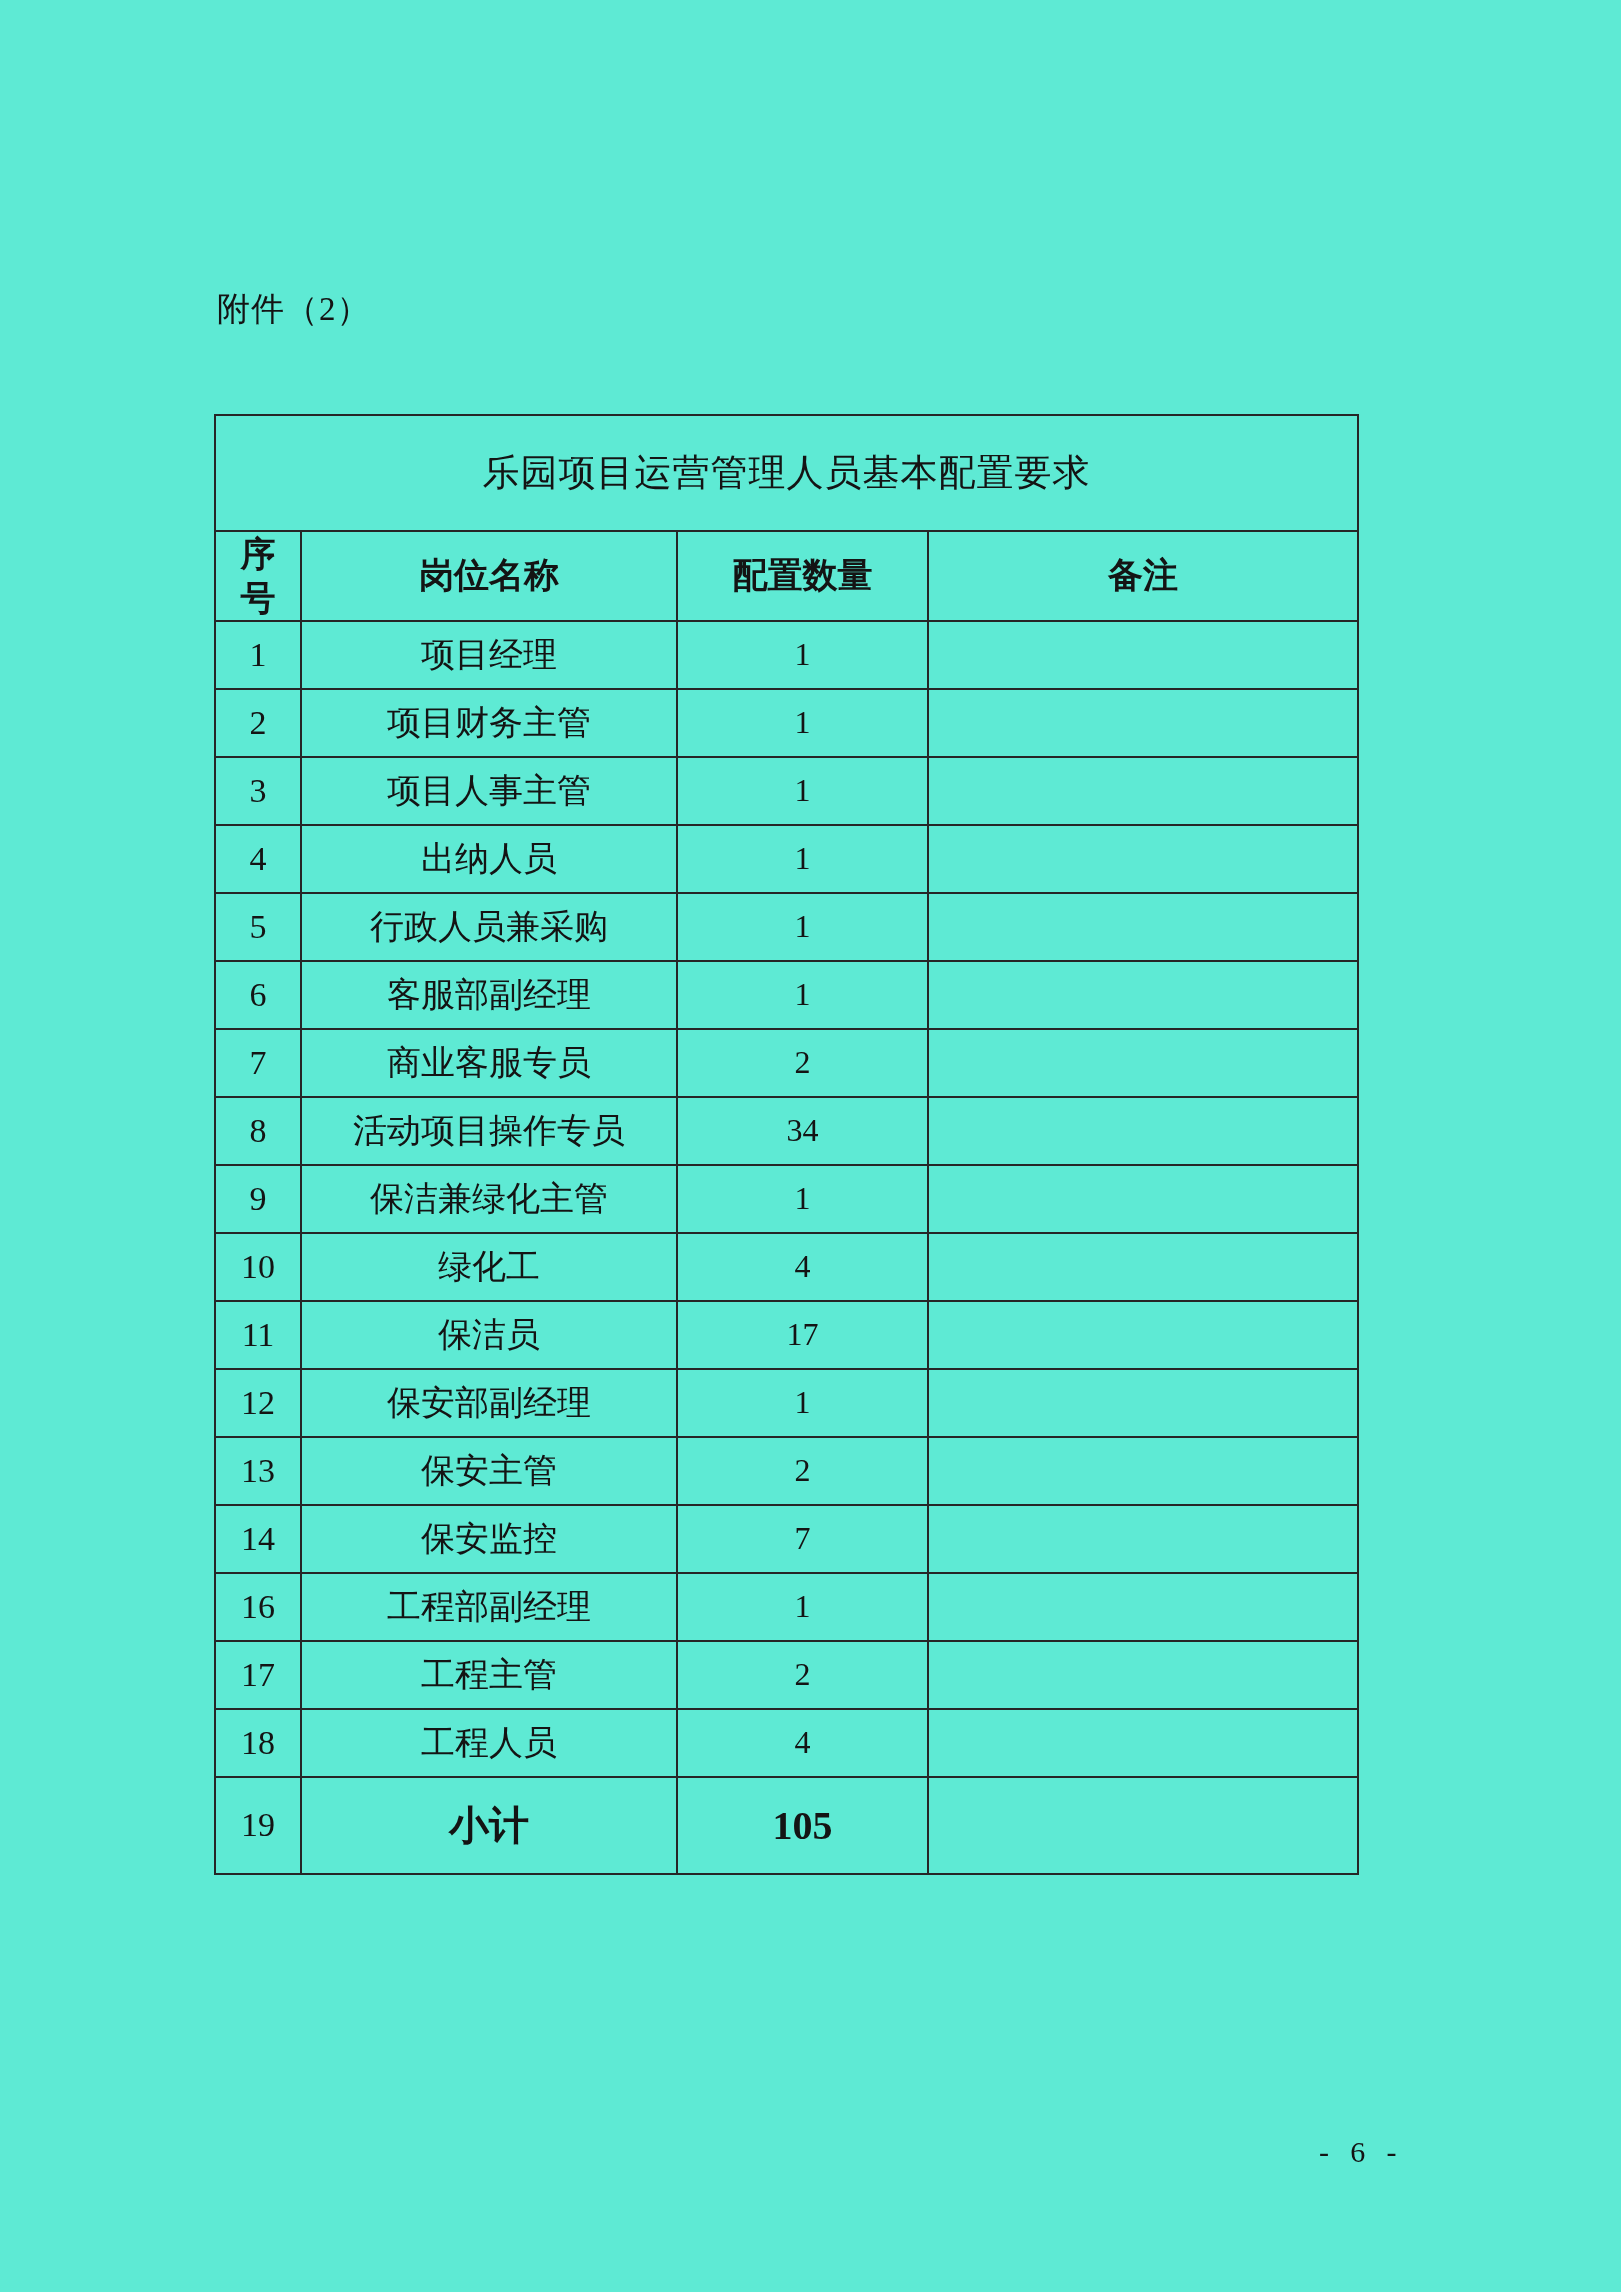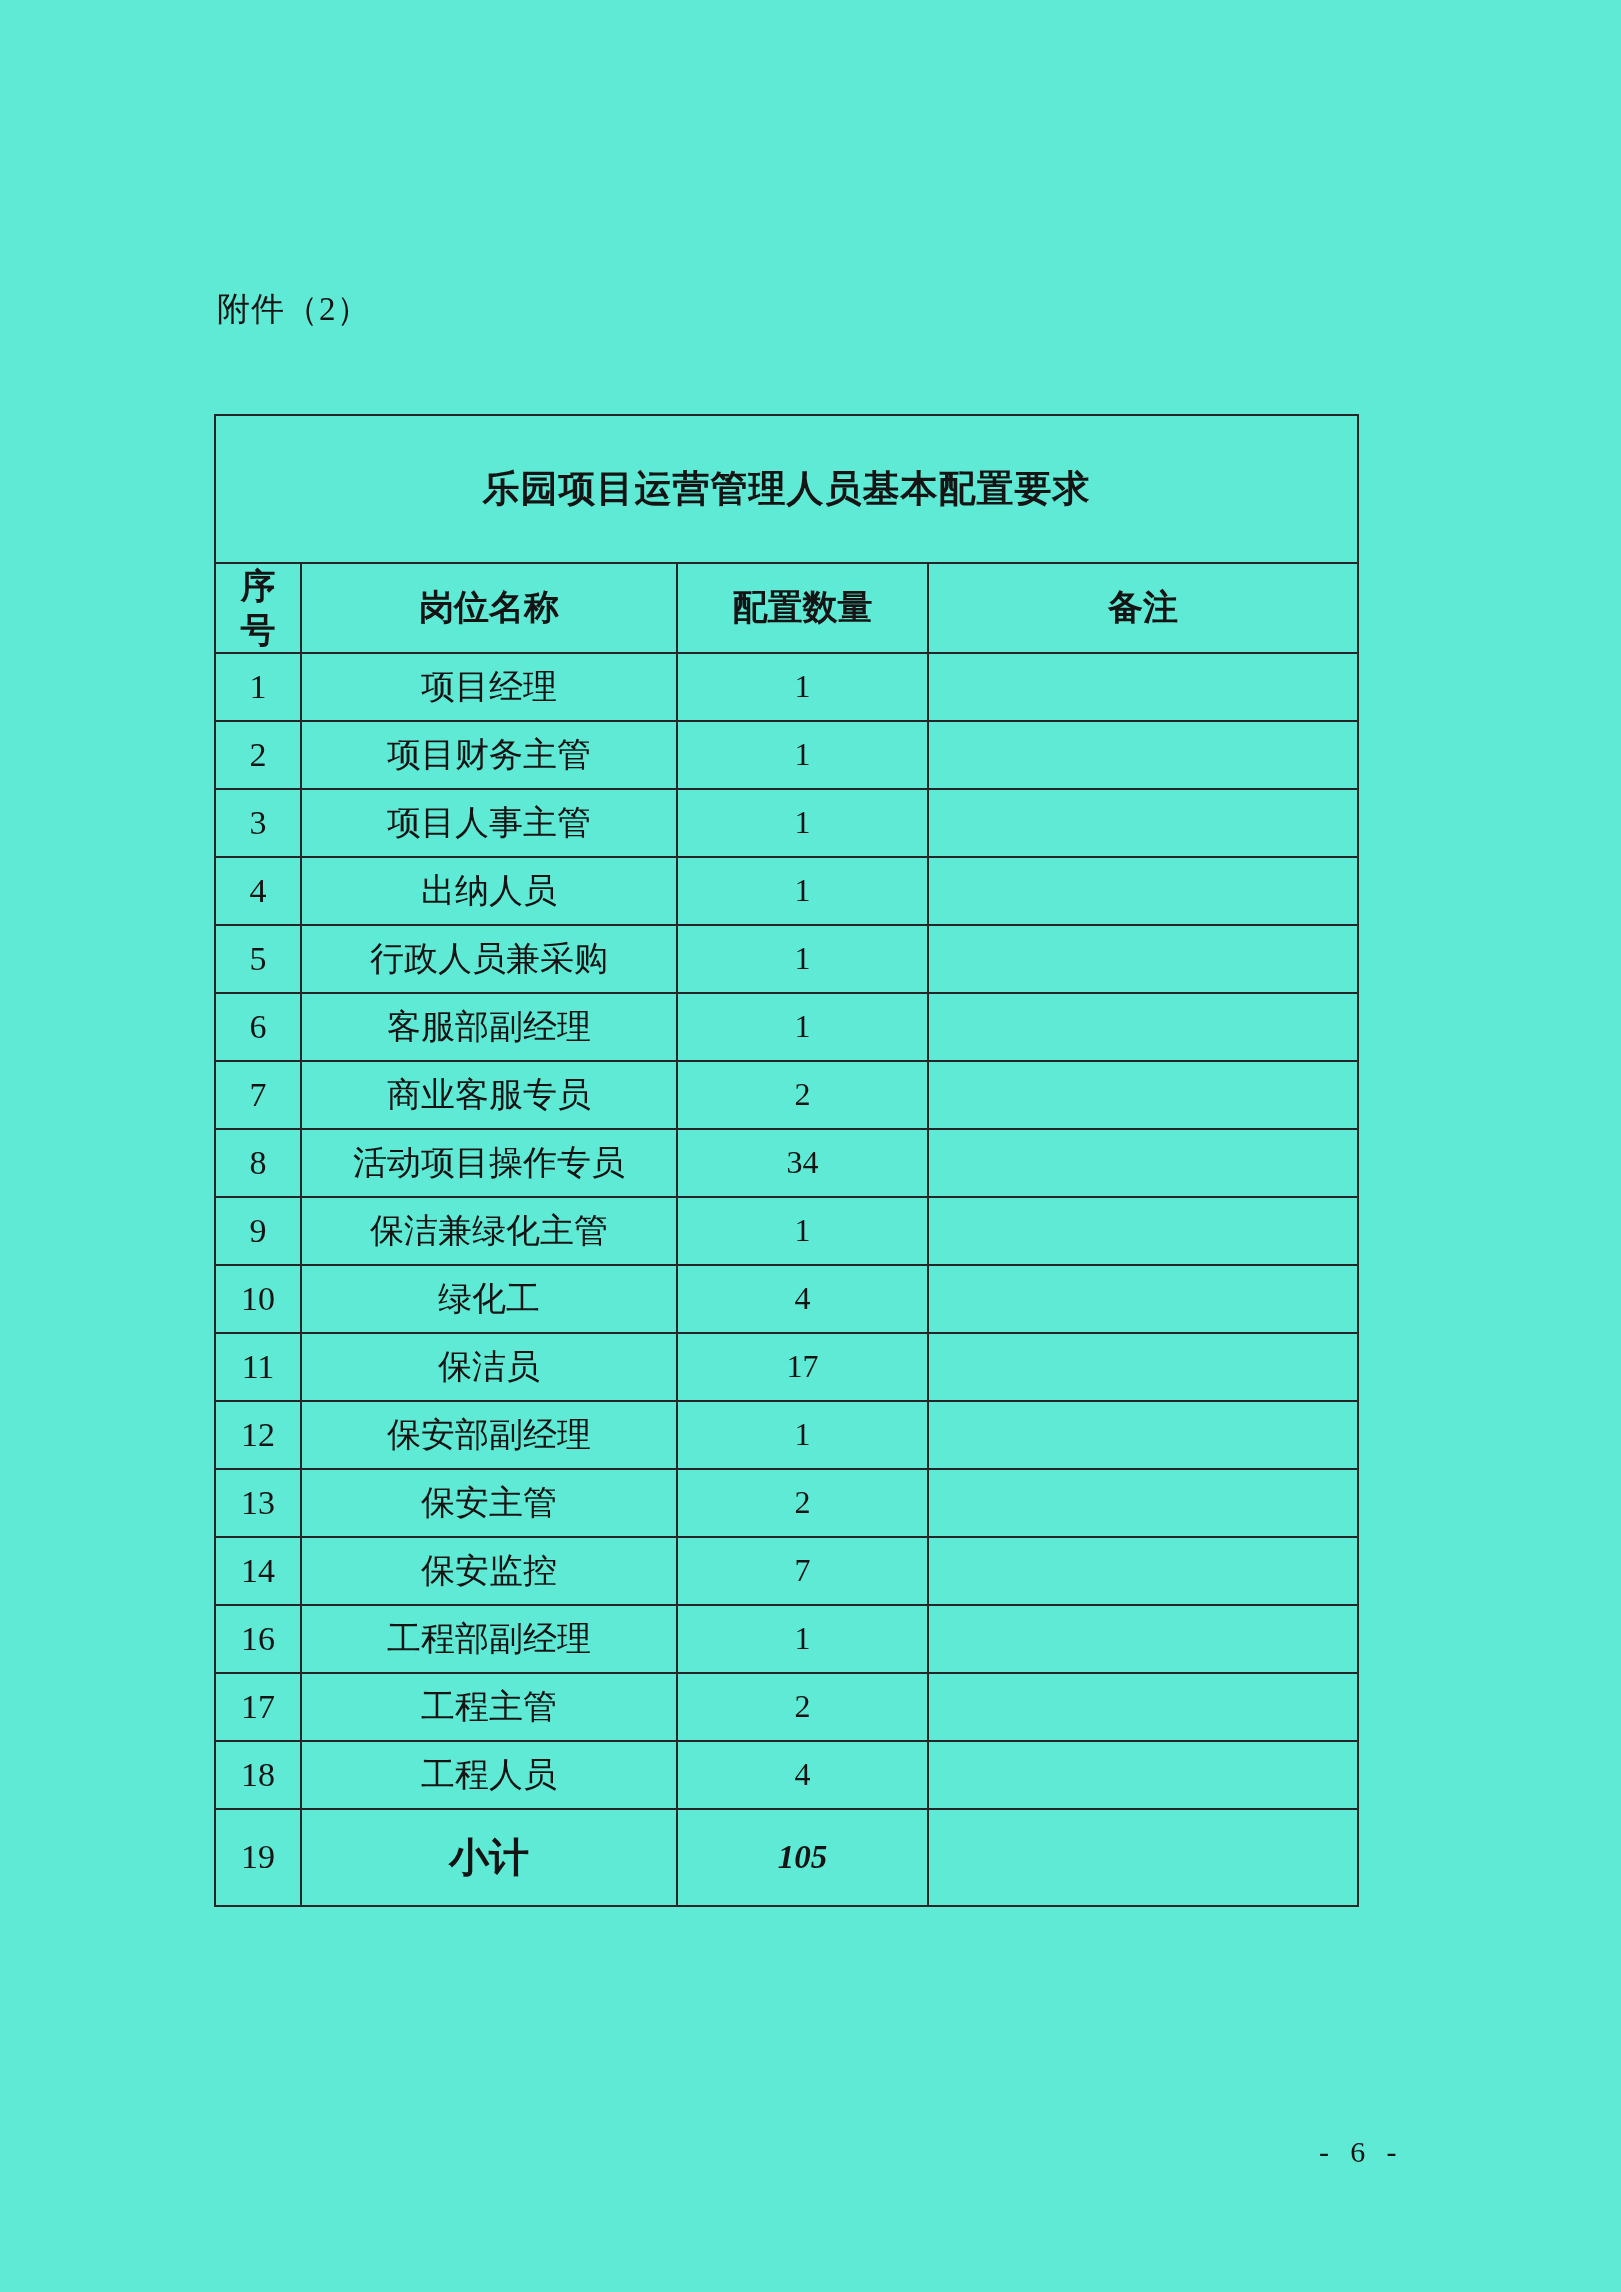--- a/index.html
+++ b/index.html
@@ -31,23 +31,23 @@
     border: 2.9px solid #262626;
   }
   .doc-table td, .doc-table th {
     border: 2px solid #262626;
     text-align: center;
     vertical-align: middle;
     padding: 0;
     overflow: hidden;
   }
   .title-row td {
-    height: 148px;
+    height: 116px;
     font-size: 37px;
-    font-weight: bold;
+    font-weight: normal;
     font-family: "Liberation Sans", "DejaVu Sans", sans-serif;
     letter-spacing: 1px;
   }
   .header-row th {
     height: 86px;
     font-size: 35px;
     font-weight: bold;
     font-family: "Liberation Sans", "DejaVu Sans", sans-serif;
   }
   .seq-wrap {
@@ -56,21 +56,21 @@
     line-height: 1.25;
     word-break: break-all;
   }
   .data-row td { height: 68px; font-size: 34px; }
   .data-row td.num-cell { font-size: 32px; }
   .subtotal-row td { height: 97px; font-weight: bold; }
   .subtotal-row td.pos-cell {
     font-family: "Liberation Sans", "DejaVu Sans", sans-serif;
     font-size: 40px;
   }
-  .subtotal-row td.num-cell { font-size: 33px; font-style: italic; }
+  .subtotal-row td.num-cell { font-size: 40px; }
   .page-number {
     position: absolute;
     left: 1319px;
     top: 2135px;
     font-size: 30px;
     letter-spacing: 6.9px;
     white-space: pre;
     color: #141414;
   }
 </style>

